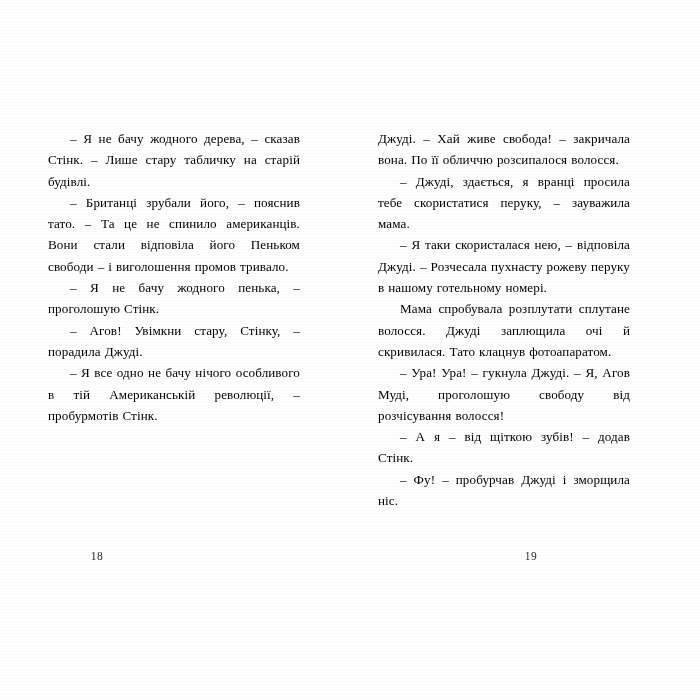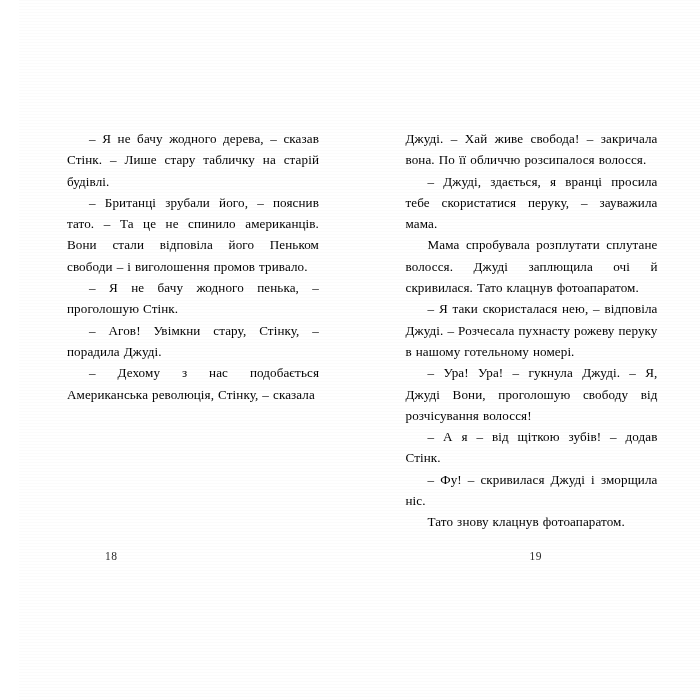--- a/index.html
+++ b/index.html
@@ -18,21 +18,20 @@
 
   
   .spread {
     position: relative;
     width: 700px;
     height: 700px;
     background: #ffffff;
     display: flex;
     flex-direction: row;
     box-sizing: border-box;
-    padding-left: 19px;
   }
 
   .page {
     position: relative;
     width: 350px;
     height: 700px;
     box-sizing: border-box;
     background: #ffffff;
   }
 
@@ -46,21 +45,21 @@
     line-height: 21.3px;
     letter-spacing: 0.1px;
     word-spacing: 0.6px;
     color: #131313;
     
     filter: blur(0.28px) contrast(1.28);
     text-rendering: optimizeLegibility;
   }
 
   .page-left .text-block  { left: 48px; }
-  .page-right .text-block { left: 46px; }
+  .page-right .text-block { left: 28px; }
 
   .para {
     margin: 0;
     text-indent: 22px;
     text-align: justify;
     text-align-last: left;
   }
   
   .para.runon { text-indent: 0; }
 
@@ -93,34 +92,33 @@
 <body>
 
 <div class="spread">
 
   <div class="page page-left">
     <div class="text-block">
       <p class="para">– Я не бачу жодного дерева, – сказав Стінк. – Лише стару табличку на старій будівлі.</p>
       <p class="para">– Британці зрубали його, – пояснив тато. – Та це не спинило американців. Вони стали відповіла його Пеньком свободи – і виголошення промов тривало.</p>
       <p class="para">– Я не бачу жодного пенька, – проголошую Стінк.</p>
       <p class="para">– Агов! Увімкни стару, Стінку, – порадила Джуді.</p>
-      <p class="para">– Дехому з нас подобається Американська революція, Стінку, – сказала</p>
+      <p class="para">– Я все одно не бачу нічого особливого в тій Американській революції, – пробурмотів Стінк.</p>
     </div>
     <div class="folio">18</div>
     <div class="grain"></div>
   </div>
 
   <div class="page page-right">
     <div class="text-block">
       <p class="para runon">Джуді. – Хай живе свобода! – закричала вона. По її обличчю розсипалося волосся.</p>
       <p class="para">– Джуді, здається, я вранці просила тебе скористатися перуку, – зауважила мама.</p>
+      <p class="para">– Я таки скористалася нею, – відповіла Джуді. – Розчесала пухнасту рожеву перуку в нашому готельному номері.</p>
       <p class="para">Мама спробувала розплутати сплутане волосся. Джуді заплющила очі й скривилася. Тато клацнув фотоапаратом.</p>
-      <p class="para">– Я таки скористалася нею, – відповіла Джуді. – Розчесала пухнасту рожеву перуку в нашому готельному номері.</p>
-      <p class="para">– Ура! Ура! – гукнула Джуді. – Я, Джуді Вони, проголошую свободу від розчісування волосся!</p>
+      <p class="para">– Ура! Ура! – гукнула Джуді. – Я, Агов Муді, проголошую свободу від розчісування волосся!</p>
       <p class="para">– А я – від щіткою зубів! – додав Стінк.</p>
-      <p class="para">– Фу! – скривилася Джуді і зморщила ніс.</p>
-      <p class="para">Тато знову клацнув фотоапаратом.</p>
+      <p class="para">– Фу! – пробурчав Джуді і зморщила ніс.</p>
     </div>
     <div class="folio">19</div>
     <div class="grain"></div>
   </div>
 
 </div>
 
 </body></html>

